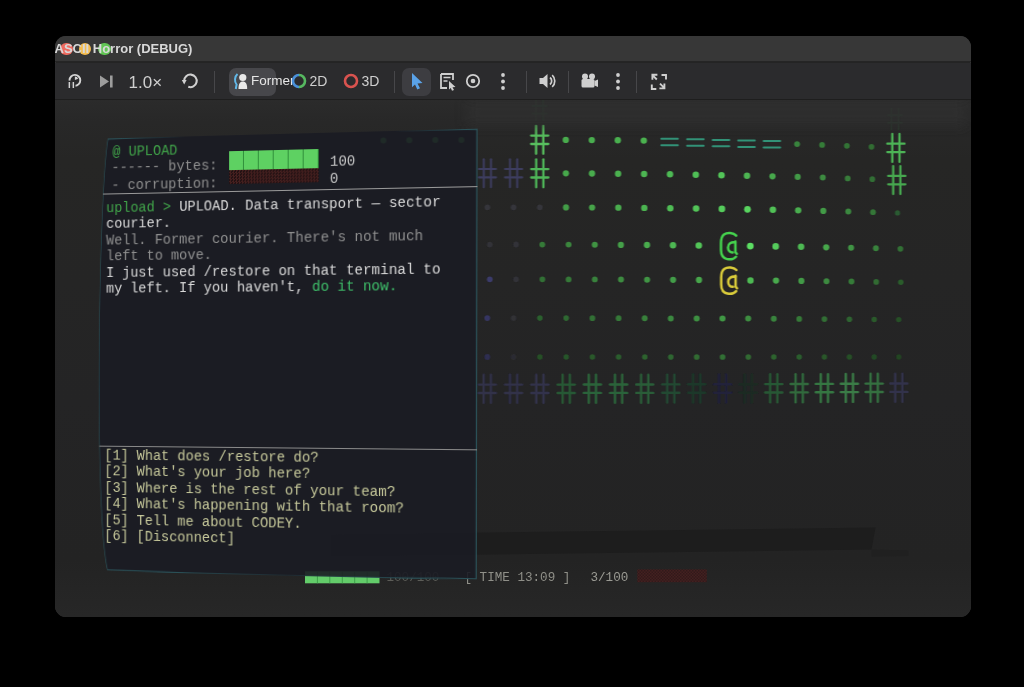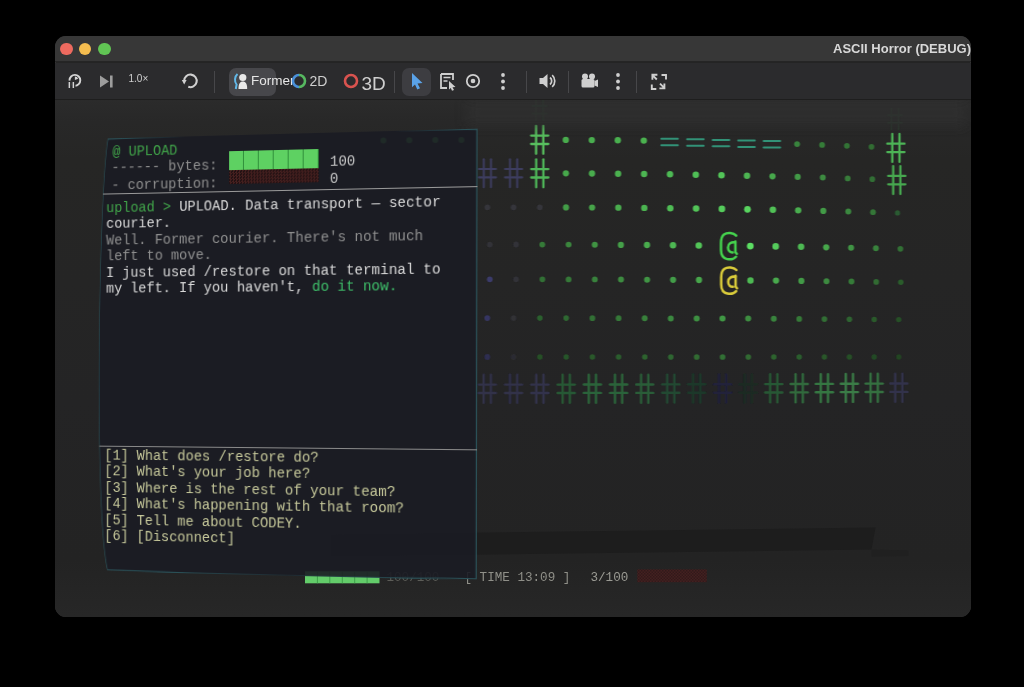--- a/index.html
+++ b/index.html
@@ -1,21 +1,21 @@
 <!DOCTYPE html>
 <html><head><meta charset="utf-8"><style>
 html,body{margin:0;padding:0;background:#000;width:1024px;height:687px;overflow:hidden}
 *{box-sizing:border-box}
 .win{position:absolute;left:54.5px;top:36px;width:916.5px;height:580.5px;
   border-radius:11px;overflow:hidden;background:#242424;
   box-shadow:inset 0 0 0 1px rgba(255,255,255,0.07)}
 .titlebar{position:absolute;left:0;top:0;right:0;height:26px;background:#373737;
   border-bottom:1px solid #252525}
 .tl{position:absolute;top:6.8px;width:12.4px;height:12.4px;border-radius:50%}
-.title{position:absolute;left:0;right:0;top:0;height:26px;line-height:25px;text-align:right;
+.title{position:absolute;left:0;right:0;top:0;height:26px;line-height:25px;text-align:left;
   font-family:"Liberation Sans",sans-serif;font-size:13px;font-weight:bold;color:#d8d8d8}
 .toolbar{position:absolute;left:0;top:27px;right:0;height:37px;background:#2b2b2d;
   border-bottom:1px solid #1e1e1e}
 .tb{position:absolute;font-family:"Liberation Sans",sans-serif;color:#cfcfcf}
 .sep{position:absolute;top:8px;width:1px;height:22px;background:#47474a}
 .game{position:absolute;left:0;top:64px;right:0;bottom:0;
   background:linear-gradient(#2b2b2b 0px,#282828 22px,#262625 60px,#242425 300px,#232323 460px,#272727 516px)}
 .gsvg{position:absolute;left:0;top:0}
 .panel{position:absolute;left:0;top:0;width:384px;height:441px;
   transform-origin:0 0;transform:matrix3d(0.952060,-0.029724,0,-0.00011280,-0.001051,0.982135,0,0.00000164,0,0,1,0,52.7000,38.5000,0,1.000000) translate(-14px,0px);
@@ -44,21 +44,21 @@
       <circle cx="7.9" cy="8.3" r="5.4" fill="none" stroke="#d4d4d4" stroke-width="1.9"></circle>
       <path d="M7.9,8.1 L7.9,4.6 A3.6,3.6 0 0 1 11.2,6.7 Z" fill="#d4d4d4"></path>
       <rect x="0.9" y="9.3" width="2.9" height="7.4" fill="#d4d4d4" stroke="#2b2b2d" stroke-width="1.4"></rect>
       <rect x="4.9" y="9.3" width="2.9" height="7.4" fill="#d4d4d4" stroke="#2b2b2d" stroke-width="1.4"></rect>
     </svg>
 
     <svg class="tb" style="left:42px;top:10px" width="19" height="17" viewBox="0 0 19 17">
       <path d="M3,2.5 L12,8.5 L3,14.5 Z" fill="#9d9d9d"></path>
       <rect x="13" y="2.5" width="2.6" height="12" fill="#9d9d9d"></rect>
     </svg>
-    <div class="tb" style="left:74px;top:10px;font-size:10px">1.0×</div>
+    <div class="tb" style="left:74px;top:10px;font-size:17px">1.0×</div>
 
     <svg class="tb" style="left:126px;top:9px" width="22" height="20" viewBox="-2 0 22 20">
       <path d="M 5.25,14.8 A 6.3,6.3 0 1 0 1.1,8.9" fill="none" stroke="#d0d0d0" stroke-width="2.1"></path>
       <path d="M -1.2,7.9 L 3.6,7.9 L 1.2,12.6 Z" fill="#d0d0d0"></path>
     </svg>
     <div class="sep" style="left:159px"></div>
 
     <div class="tb" style="left:174px;top:4.5px;width:47.5px;height:28px;background:#47474b;border-radius:7px"></div>
     <svg class="tb" style="left:178.5px;top:9px" width="16" height="19" viewBox="0 0 16 19">
       <path d="M 4.5,2 C 1.5,4.5 1.2,9.5 3.6,12.5 L 2.8,17" fill="none" stroke="#62b8e8" stroke-width="2"></path>
@@ -74,21 +74,21 @@
             <stop offset="0.55" stop-color="#56b860"></stop>
       </linearGradient>
         </defs>
       <circle cx="8" cy="8" r="6" fill="none" stroke="url(#ring2d)" stroke-width="2.6"></circle>
     </svg>
     <div class="tb" style="left:255px;top:10px;font-size:14px">2D</div>
 
     <svg class="tb" style="left:288.5px;top:10px" width="16" height="16" viewBox="0 0 16 16">
       <circle cx="8" cy="8" r="6" fill="none" stroke="#d9534f" stroke-width="2.6"></circle>
     </svg>
-    <div class="tb" style="left:307px;top:10px;font-size:19px">3D</div>
+    <div class="tb" style="left:307px;top:10px;font-size:14px">3D</div>
     <div class="sep" style="left:339px"></div>
 
     <div class="tb" style="left:347.5px;top:4.5px;width:29px;height:28px;background:#3d3d41;border-radius:7px"></div>
     <svg class="tb" style="left:355px;top:9px" width="15" height="18" viewBox="0 0 15 18">
       <path d="M2,1 L12.5,11 L7.5,11.5 L10,16.2 L7.3,17.4 L5,12.6 L2,15.2 Z" fill="#5aa2e8"></path>
     </svg>
 
     <svg class="tb" style="left:384px;top:9px" width="18" height="19" viewBox="0 0 18 19">
       <path d="M2,2 H14 V8 M2,2 V16 H8" fill="none" stroke="#cfcfcf" stroke-width="1.8"></path>
       <line x1="4.5" y1="5.5" x2="11.5" y2="5.5" stroke="#cfcfcf" stroke-width="1.6"></line>

